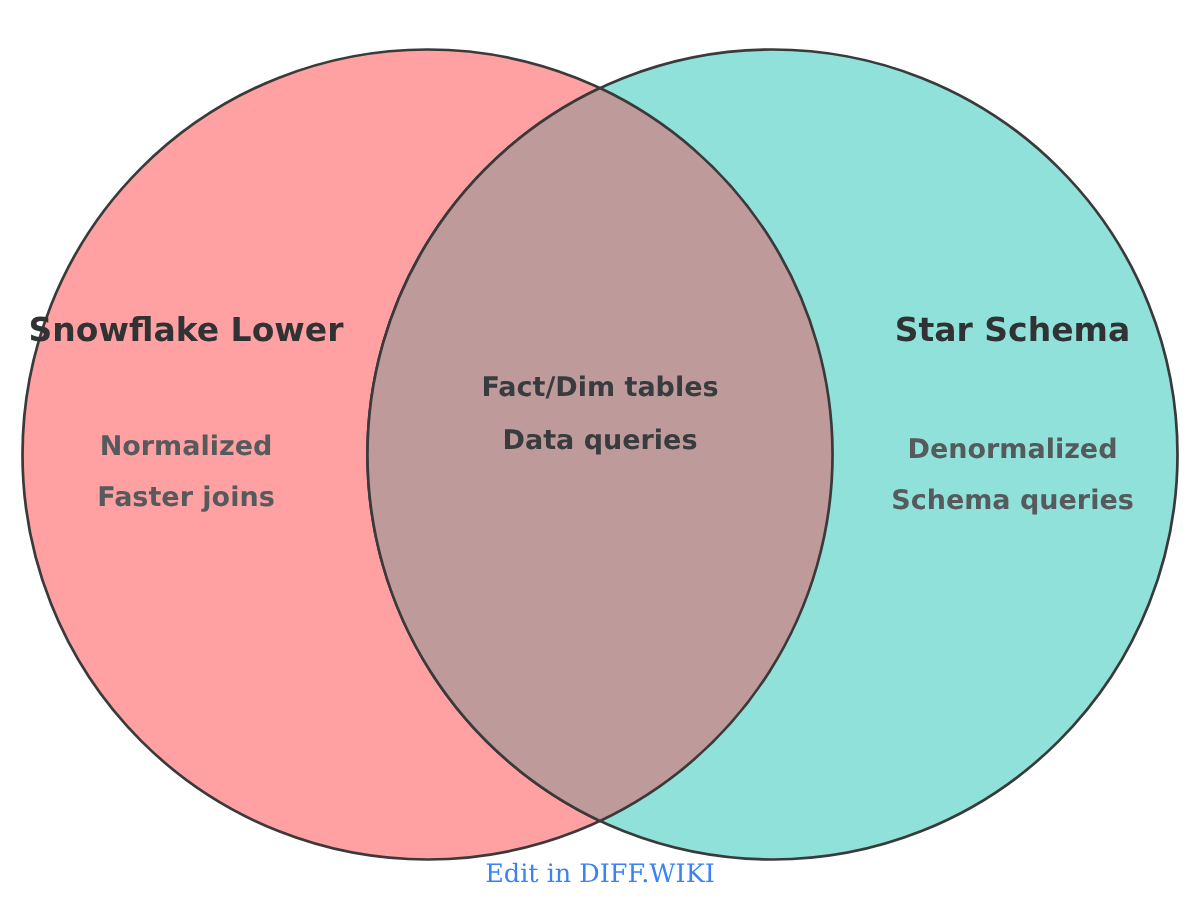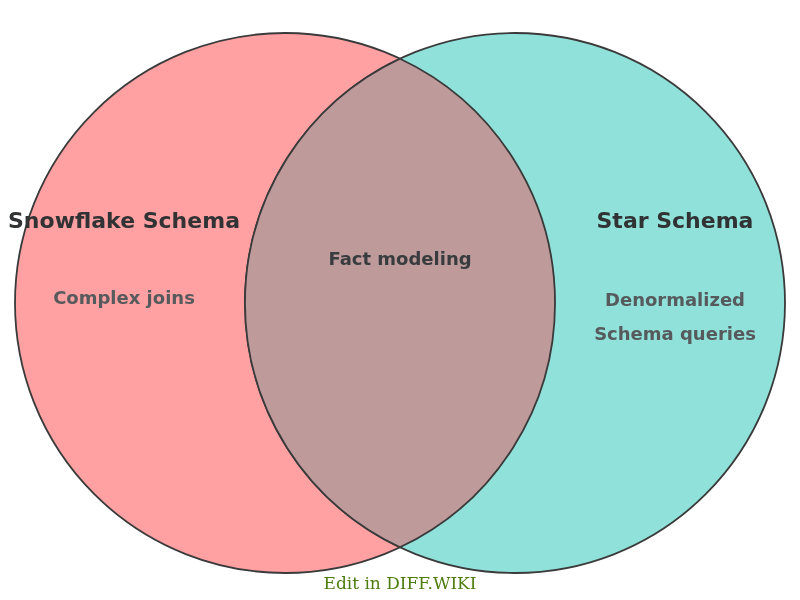--- a/index.html
+++ b/index.html
@@ -54,47 +54,49 @@
     line-height: 35px;
   }
   .footer-note {
     position: absolute;
     left: 400px;
     top: 572px;
     transform: translateX(-50%);
     font-family: "DejaVu Serif", serif;
     font-weight: normal;
     font-size: 17px;
-    color: #4d7c0f;
+    color: #3b82f6;
     line-height: 22px;
     white-space: nowrap;
     text-align: right;
   }
 </style>
 </head>
 <body>
 
 <div class="canvas">
 
   <svg class="venn-svg" width="800" height="600" viewBox="0 0 800 600">
     <circle class="outlined" cx="285" cy="303" r="270" fill="#ffa1a3"></circle>
     <circle class="outlined" cx="515" cy="303" r="270" fill="#90e1da"></circle>
     <path class="outlined" d="M 400 58.7 A 270 270 0 0 1 400 547.3 A 270 270 0 0 1 400 58.7 Z" fill="#bf9a9b"></path>
   </svg>
 
-  <div class="label set-title" style="left:124px; top:207px;">Snowflake Schema</div>
+  <div class="label set-title" style="left:124px; top:207px;">Snowflake Lower</div>
 
   <div class="label set-title" style="left:675px; top:207px;text-align:right;">Star Schema</div>
 
   <div class="item-list side-items" style="left:124px; top:281px;">
-    <div>Complex joins</div>
+    <div>Normalized</div>
+    <div>Faster joins</div>
   </div>
 
   <div class="item-list overlap-items" style="left:400px; top:241px;">
-    <div>Fact modeling</div>
+    <div>Fact/Dim tables</div>
+    <div>Data queries</div>
   </div>
 
   <div class="item-list side-items" style="left:675px; top:283px;">
     <div>Denormalized</div>
     <div>Schema queries</div>
   </div>
 
   <div class="footer-note">Edit in DIFF.WIKI</div>
 
 </div>

